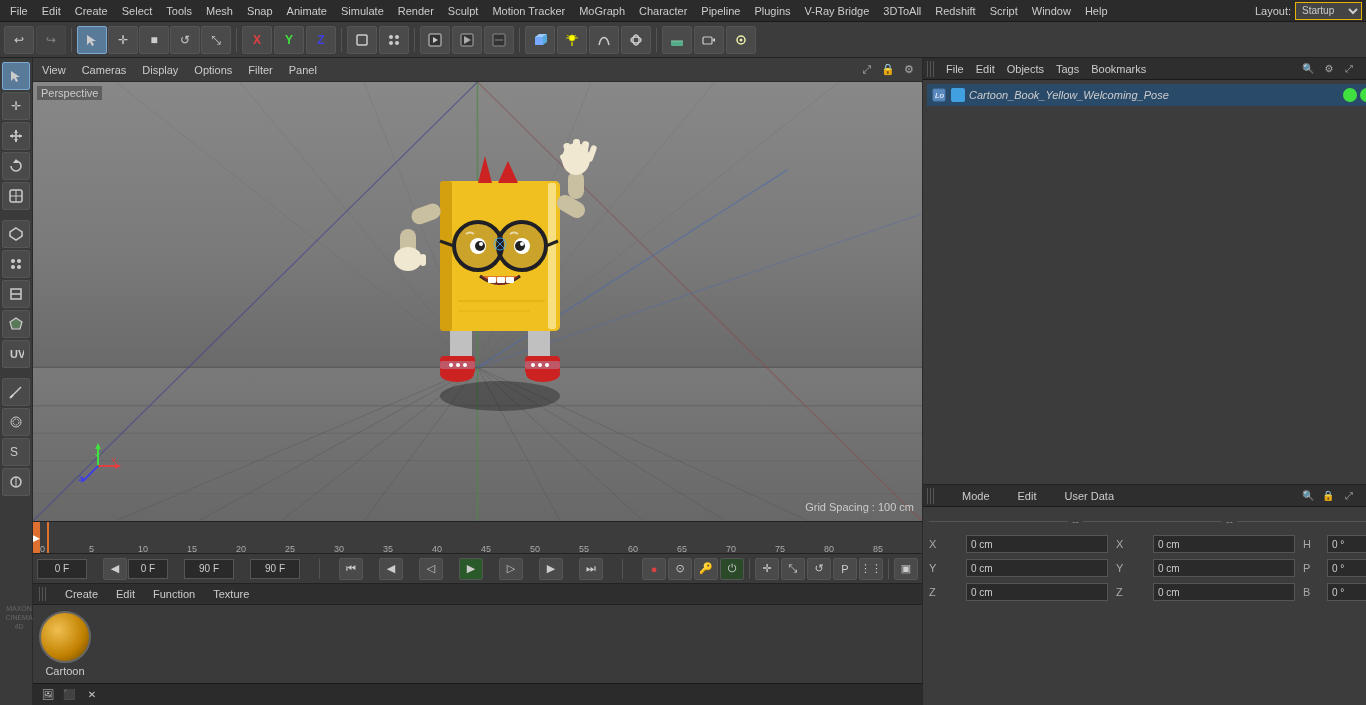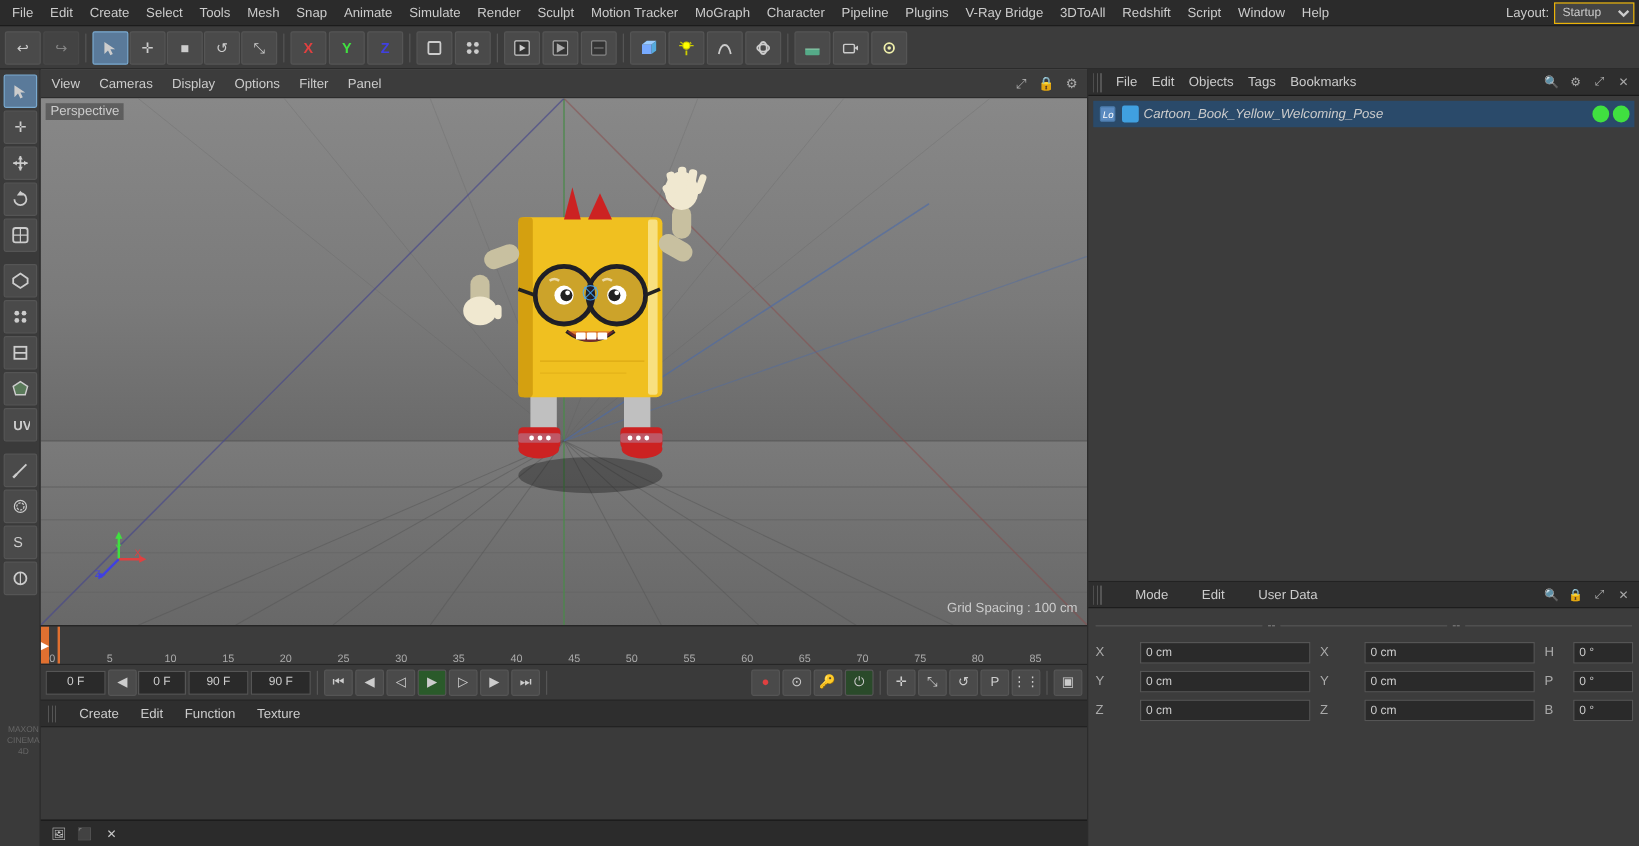--- a/index.html
+++ b/index.html
@@ -238,21 +238,21 @@
     }
 
     
     #transport-row {
       height: 30px;
       background: #3a3a3a;
       border-top: 1px solid #222;
       display: flex;
       align-items: center;
       padding: 0 4px;
-      gap: 2px;
+      gap: 16px;
     }
     .transport-input {
       width: 50px;
       height: 20px;
       background: #2a2a2a;
       border: 1px solid #555;
       color: #ccc;
       font-size: 10px;
       text-align: center;
       padding: 0 2px;
@@ -1038,20 +1038,26 @@
     </div>
 
     <div id="bottom-panel">
       <div id="bottom-panel-header">
         <div style="width:8px;height:14px;background:repeating-linear-gradient(90deg,#555 0px,#555 1px,transparent 1px,transparent 3px);margin-right:4px;"></div>
         <span class="bph-item">Create</span>
         <span class="bph-item">Edit</span>
         <span class="bph-item">Function</span>
         <span class="bph-item">Texture</span>
       </div>
+      <div id="material-area">
+        <div style="display:flex;flex-direction:column;align-items:center;">
+          <div id="material-thumb"></div>
+          <div class="material-label">Cartoon</div>
+        </div>
+      </div>
     </div>
 
     <div id="status-bar">
       <div id="status-bar-left">
         <div class="status-icon-btn">🖼</div>
         <div class="status-icon-btn">⬛</div>
         <div class="status-icon-btn">✕</div>
       </div>
       <div id="status-dropdowns">
         <div class="status-dropdown">

